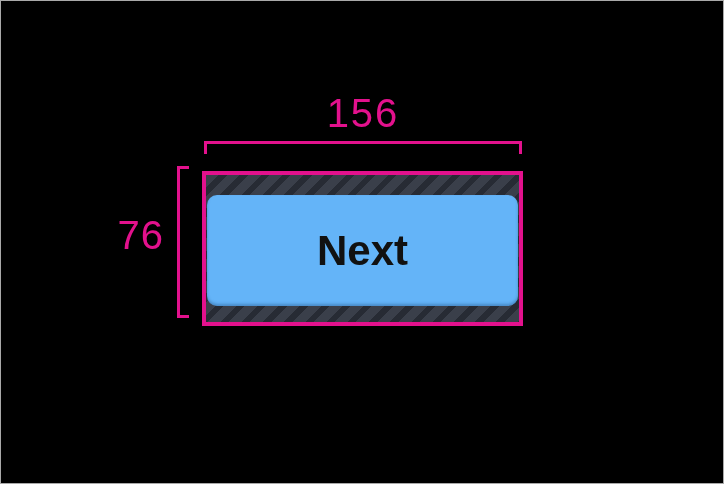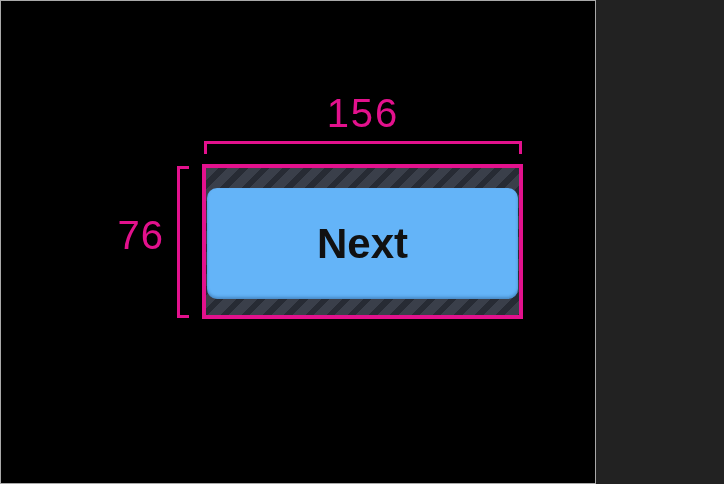--- a/index.html
+++ b/index.html
@@ -11,21 +11,21 @@
     --bg: #000000;
     --frame: #a9a9a9;
   }
   * { margin: 0; padding: 0; box-sizing: border-box; }
   html, body {
     background: #222;
     font-family: "Liberation Sans", sans-serif;
   }
   #stage {
     position: relative;
-    width: 596px;
+    width: 724px;
     height: 484px;
     background: var(--bg);
     border: 1px solid var(--frame);
     overflow: hidden;
   }
   .dim-label {
     position: absolute;
     color: var(--pink);
     font-size: 40px;
     font-weight: 400;
@@ -59,21 +59,21 @@
     left: 176px;
     top: 165px;
     width: 12px;
     height: 152px;
     border: 3px solid var(--pink);
     border-right: none;
   }
   .touch-target {
     position: absolute;
     left: 201px;
-    top: 163px;
+    top: 170px;
     width: 321px;
     height: 155px;
     border: 4px solid var(--pink);
     background: repeating-linear-gradient(
       135deg,
       var(--hatch-base) 0px,
       var(--hatch-base) 9px,
       var(--hatch-stripe) 9px,
       var(--hatch-stripe) 15px
     );

